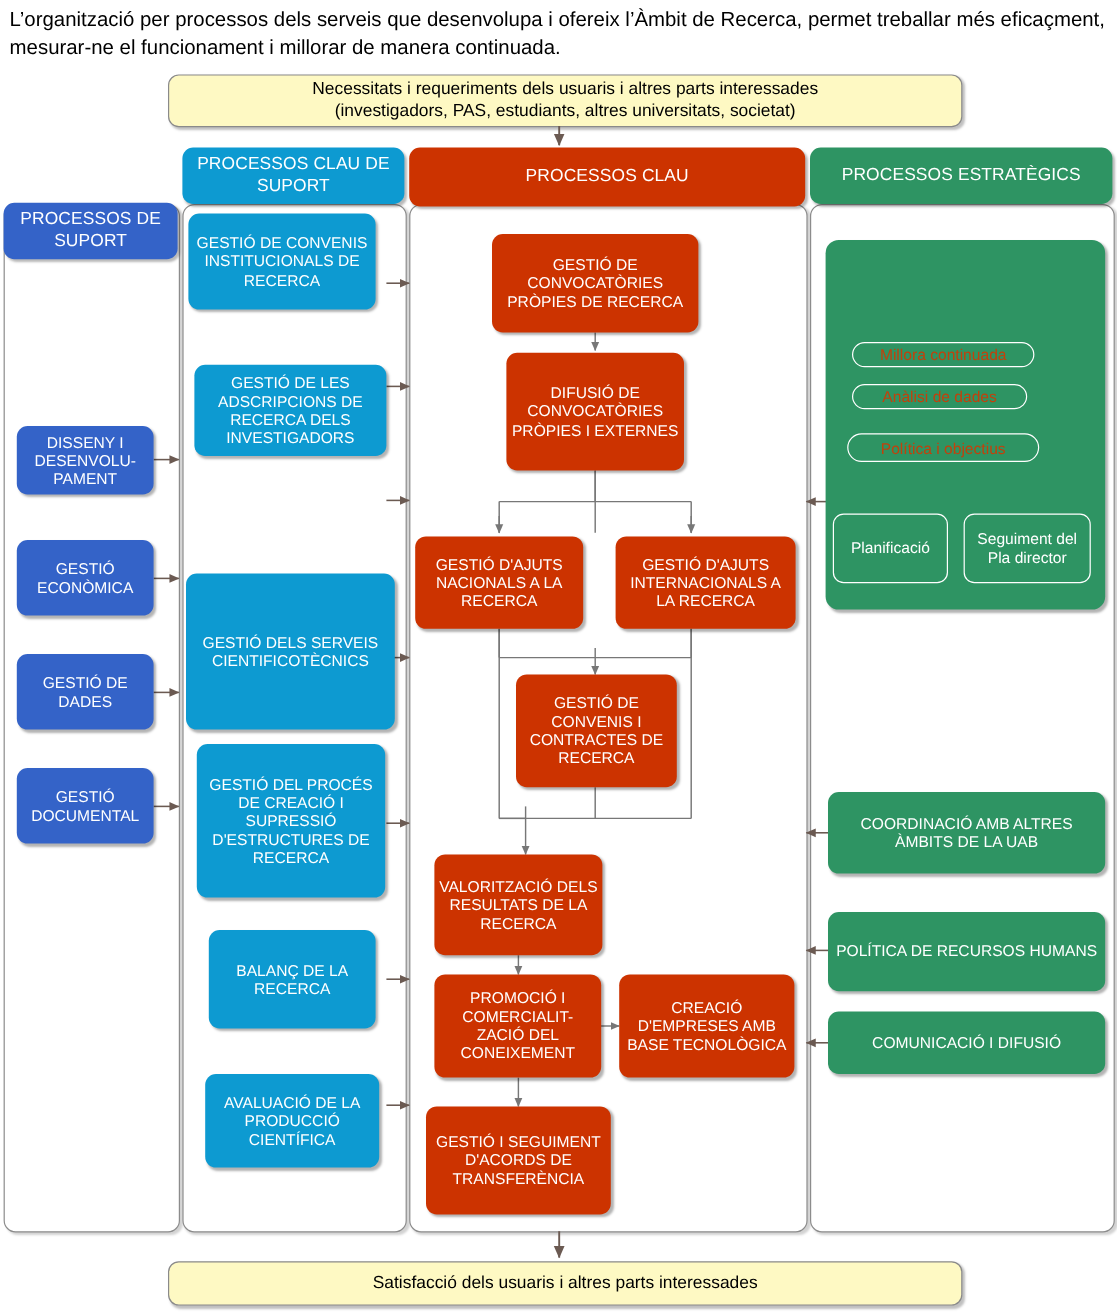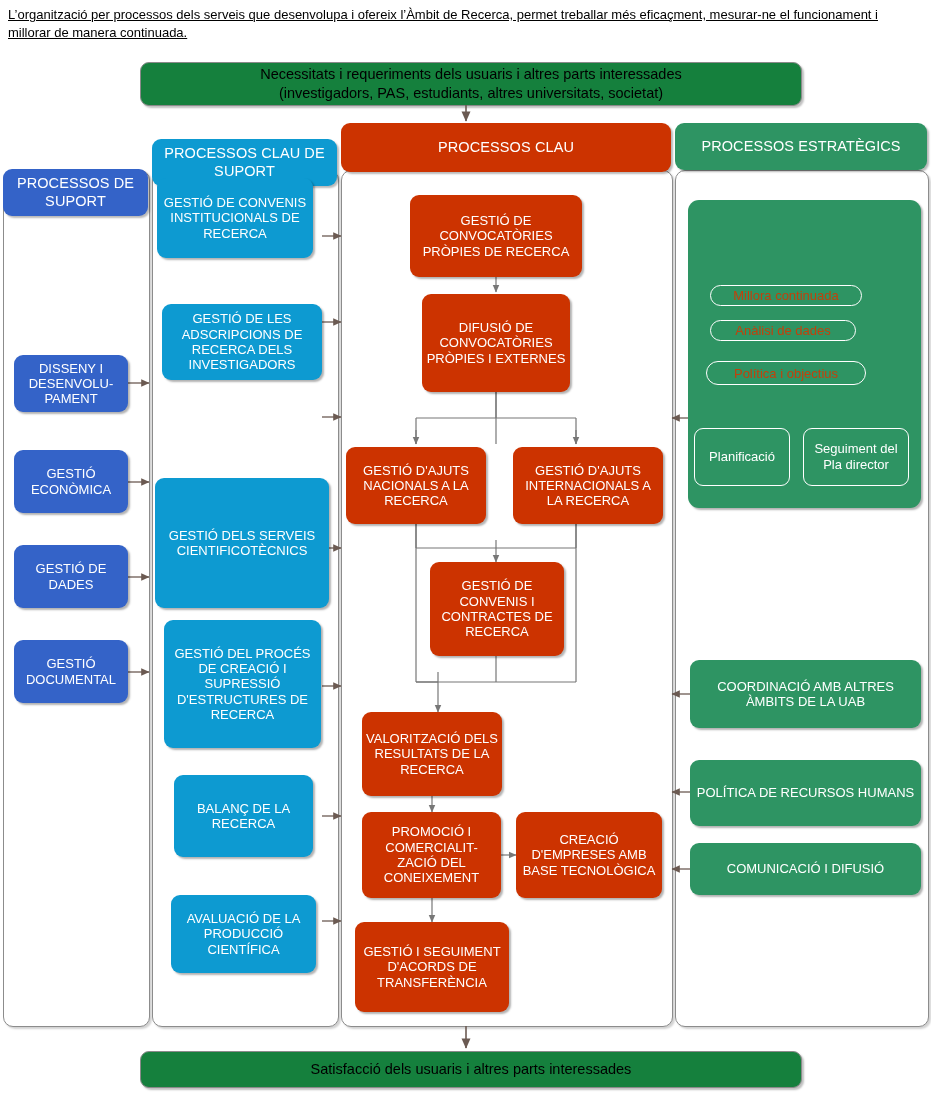--- a/index.html
+++ b/index.html
@@ -6,26 +6,26 @@
   body{
     font-family:"Liberation Sans", sans-serif;
     width:931px;height:1093px;position:relative;overflow:hidden;
     -webkit-font-smoothing:antialiased;
   }
   .stage{position:relative;width:931px;height:1093px;}
 
   
   #intro{
     position:absolute;left:8px;top:6px;width:915px;
-    font-size:13px;line-height:1.35;color:#000;text-decoration:underline;
+    font-size:17px;line-height:1.35;color:#000;
   }
 
   
   .greybar{
-    position:absolute;background:#15803d;border:1px solid #8a8a8a;
+    position:absolute;background:#fef9c3;border:1px solid #8a8a8a;
     border-radius:9px;color:#000;display:flex;align-items:center;
     justify-content:center;text-align:center;font-size:14.5px;line-height:1.3;
     box-shadow:2px 2px 2px rgba(0,0,0,.25);
   }
   #needs-bar{left:140px;top:62px;width:660px;height:42px;}
   #satisfaction-bar{left:140px;top:1051px;width:660px;height:35px;}
 
   
   .colframe{
     position:absolute;border:1px solid #8c8c8c;border-radius:10px;background:#fff;
@@ -37,21 +37,21 @@
   #frame-estrategics{left:675px;top:170px;width:252px;height:855px;}
 
   
   .colheader{
     position:absolute;border-radius:9px;color:#fff;display:flex;
     align-items:center;justify-content:center;text-align:center;
     font-size:14.5px;line-height:1.2;letter-spacing:.1px;
     box-shadow:2px 2px 2px rgba(0,0,0,.28);
   }
   #hdr-suport{left:3px;top:123px;width:145px;height:47px;background:#3463c8;margin-top:46px;}
-  #hdr-clau-suport{left:152px;top:123px;width:185px;height:47px;background:#0d9ad1;margin-top:16px;}
+  #hdr-clau-suport{left:152px;top:123px;width:185px;height:47px;background:#0d9ad1;}
   #hdr-clau{left:341px;top:123px;width:330px;height:49px;background:#cc3300;}
   #hdr-estrategics{left:675px;top:123px;width:252px;height:47px;background:#2e9463;}
 
   
   .box{
     position:absolute;border-radius:9px;color:#fff;display:flex;
     align-items:center;justify-content:center;text-align:center;
     line-height:1.18;box-shadow:2px 2px 2px rgba(0,0,0,.30);
     padding:2px 4px;box-sizing:border-box;
   }

